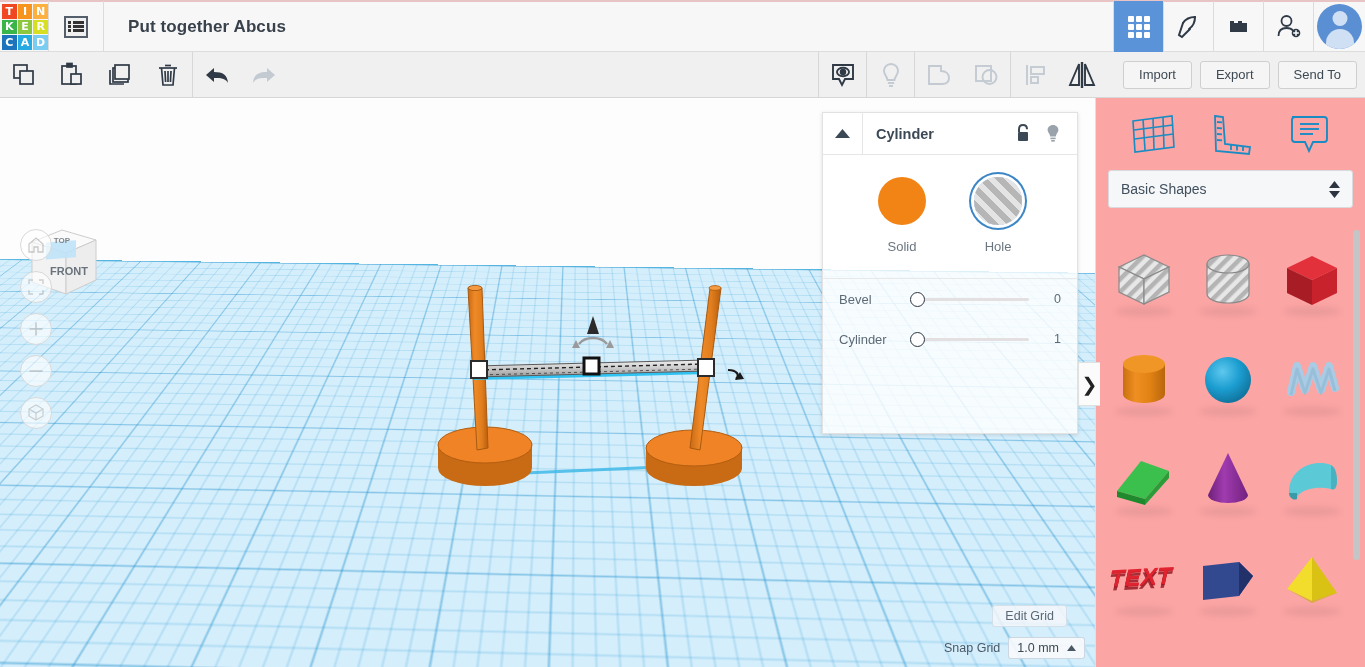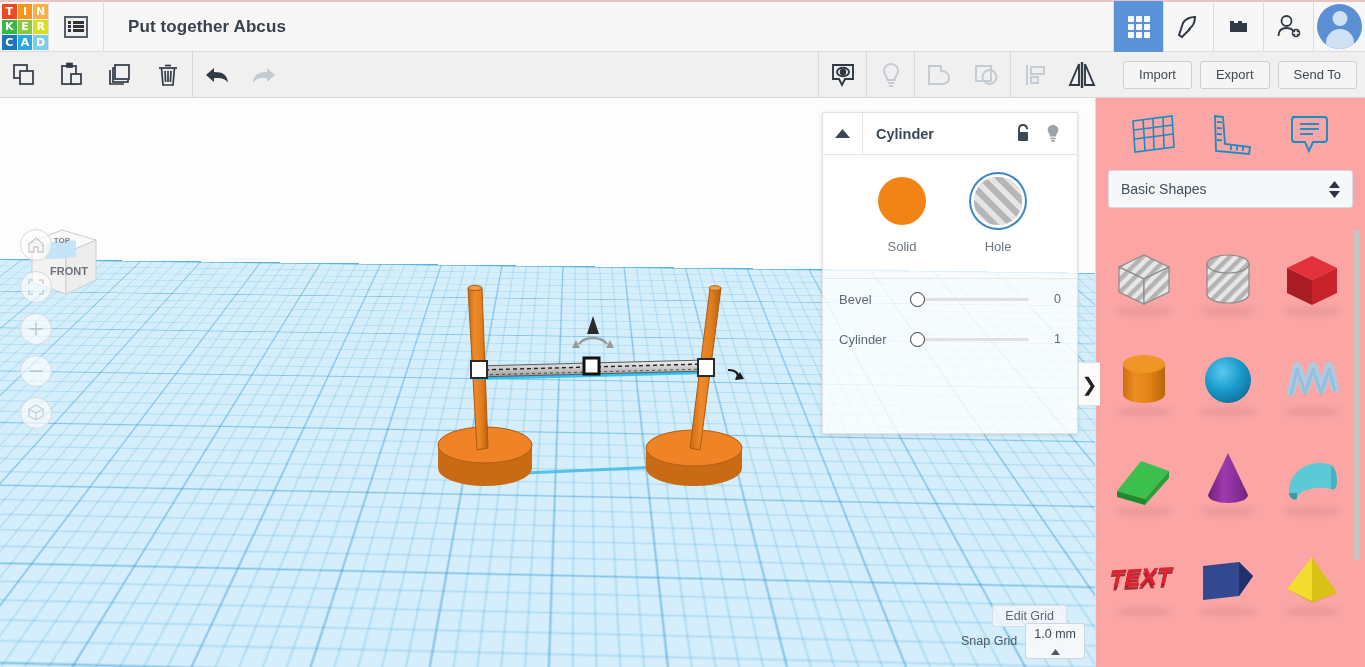--- a/index.html
+++ b/index.html
@@ -134,21 +134,21 @@
     border-radius: 3px; padding: 3px 12px; font-size: 12.5px; color: #5a6875;
     cursor: pointer;
   }
   #snap-wrap {
     position: absolute; right: 10px; bottom: 8px;
     display: flex; align-items: center; gap: 8px; font-size: 12.5px; color: #4a5866;
   }
   #snap-select {
     background: rgba(248,250,252,.9); border: 1px solid rgba(200,212,222,.9);
     border-radius: 3px; padding: 3px 8px; display: flex; align-items: center; gap: 8px;
-    cursor: pointer; color: #3d4953; flex-direction: column;
+    cursor: pointer; color: #3d4953;
   }
 
   
   #props {
     position: absolute; left: 822px; top: 112px; width: 256px; height: 322px;
     background: rgba(255,255,255,.80);
     border: 1px solid #e2e2e2;
     box-shadow: 0 1px 4px rgba(0,0,0,.13);
     z-index: 6;
   }

